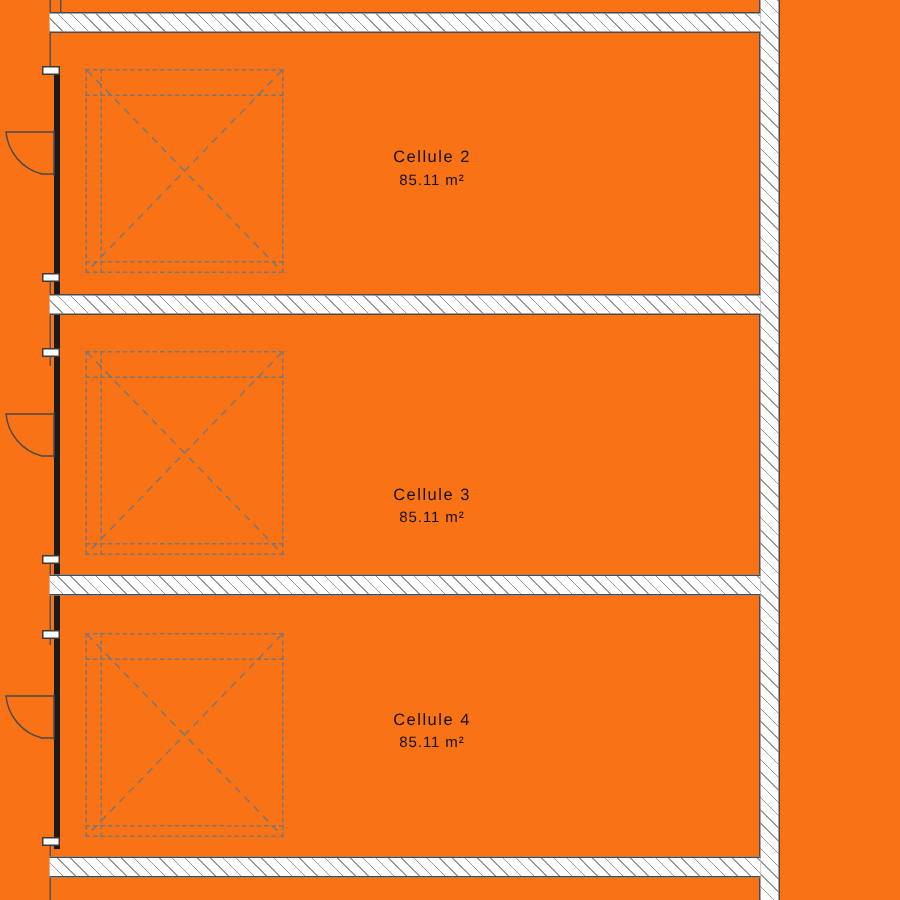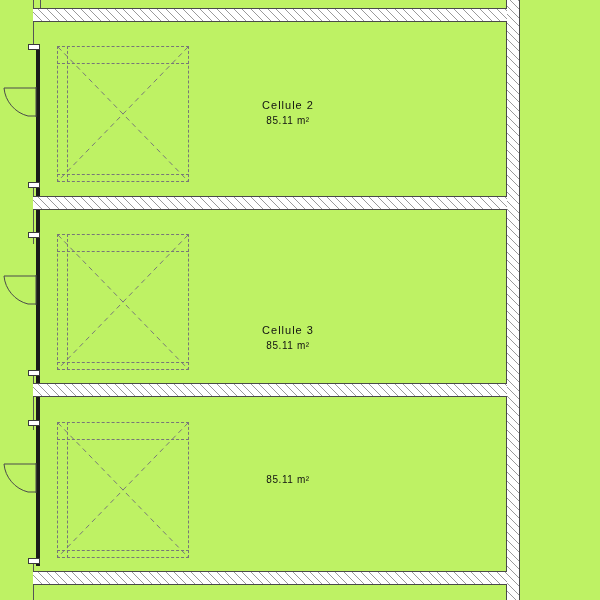--- a/index.html
+++ b/index.html
@@ -4,21 +4,21 @@
 <style>
   html, body {
     margin: 0;
     padding: 0;
     background: #ffffff;
   }
   #plan {
     position: relative;
     width: 600px;
     height: 600px;
-    background: #bef264;
+    background: #f97316;
     font-family: "Liberation Sans", sans-serif;
     overflow: hidden;
   }
 
   
   .wall-h {
     position: absolute;
     background-color: #ffffff;
     background-image: repeating-linear-gradient(
         45deg,
@@ -195,16 +195,17 @@
     <div class="name">Cellule  2</div>
     <div class="area">85.11 m²</div>
   </div>
 
   <div class="label" style="left:218px; top:284px; width:140px;margin-top:38px;">
     <div class="name">Cellule  3</div>
     <div class="area">85.11 m²</div>
   </div>
 
   <div class="label" style="left:218px; top:472px; width:140px;">
+    <div class="name">Cellule  4</div>
     <div class="area">85.11 m²</div>
   </div>
 
 </div>
 
 </body></html>

